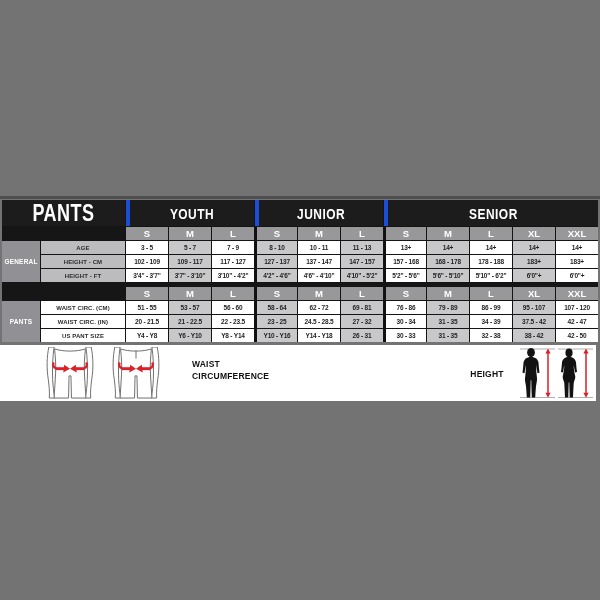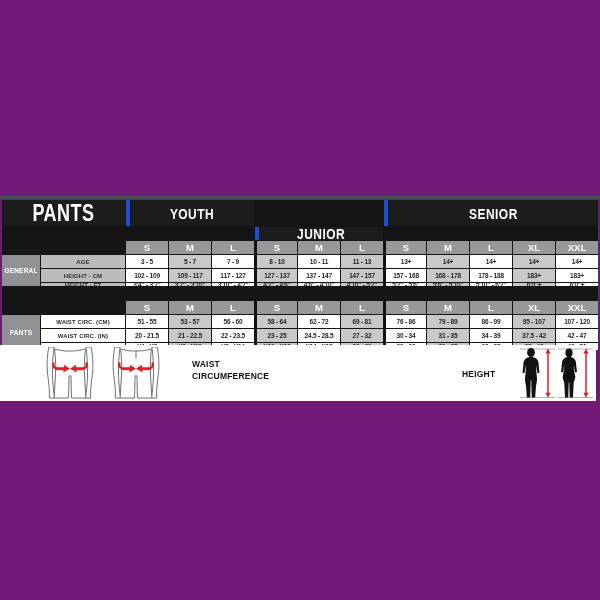--- a/index.html
+++ b/index.html
@@ -1,16 +1,16 @@
 <!DOCTYPE html>
 <html><head>
 <meta charset="utf-8">
 <style>
   html,body{margin:0;padding:0;background:#000;}
-  #canvas{position:relative;width:600px;height:600px;background:#701a75;overflow:hidden;
+  #canvas{position:relative;width:600px;height:600px;background:#737373;overflow:hidden;
           font-family:"Liberation Sans",sans-serif;-webkit-font-smoothing:antialiased;}
   .topstrip{position:absolute;left:0;top:196px;width:600px;height:3px;background:#4e4e4e;}
   
   .tbl{position:absolute;left:2px;top:200px;width:596px;display:grid;
        grid-template-columns:38px 84px repeat(11,42px);
        grid-template-rows:26px 13px 13px 13px 13px 3px 13px 13px 13px 13px;
        gap:1px;background:#141414;}
   .cell{display:flex;align-items:center;justify-content:center;overflow:hidden;white-space:nowrap;}
   .hdr{background:#1c1c1c;color:#fff;font-weight:700;font-size:13px;letter-spacing:.5px;
        transform-origin:center;}
@@ -27,45 +27,45 @@
   .dw{background:#ffffff;}
   .dg{background:#c8c8ca;}
   .dw,.dg{color:#1f1f1f;font-weight:700;font-size:6.5px;letter-spacing:-.2px;}
   .gs{border-left:2px solid #101010;}
   
   .band{position:absolute;left:0;top:345px;width:596px;height:56px;background:#fff;}
   .waistfig{position:absolute;top:2px;}
   .fig1{left:38px;} .fig2{left:104px;}
   .waistlabel{position:absolute;left:192px;top:13px;width:95px;color:#111;
               font-weight:700;font-size:8.5px;line-height:12px;letter-spacing:.2px;}
-  .heightlabel{position:absolute;left:462px;top:24px;width:50px;text-align:left;color:#111;
+  .heightlabel{position:absolute;left:462px;top:24px;width:50px;text-align:center;color:#111;
                font-weight:700;font-size:8.5px;letter-spacing:.2px;}
   .sil{position:absolute;top:2px;}
   .silm{left:518px;} .silf{left:556px;}
 </style>
 </head>
 <body>
 
 <div id="canvas">
 
   <div class="topstrip"></div>
 
   <div class="tbl">
 
     <div class="cell title" style="grid-column:1/3">
         <span>PANTS</span>
       </div>
     <div class="cell hdr wdiv" style="grid-column:3/6">
         <span>YOUTH</span>
       </div>
+    <div class="cell hdr wdiv" style="grid-column:6/9">
+        <span>JUNIOR</span>
+      </div>
     <div class="cell hdr wdiv" style="grid-column:9/14">
         <span>SENIOR</span>
-      </div>
-    <div class="cell hdr wdiv" style="grid-column:6/9">
-        <span>JUNIOR</span>
       </div>
 
     <div class="cell hspace"></div>
     <div class="cell sz">S</div>
     <div class="cell sz">M</div>
     <div class="cell sz">L</div>
     <div class="cell sz gs">S</div>
     <div class="cell sz">M</div>
     <div class="cell sz">L</div>
     <div class="cell sz gs">S</div>

